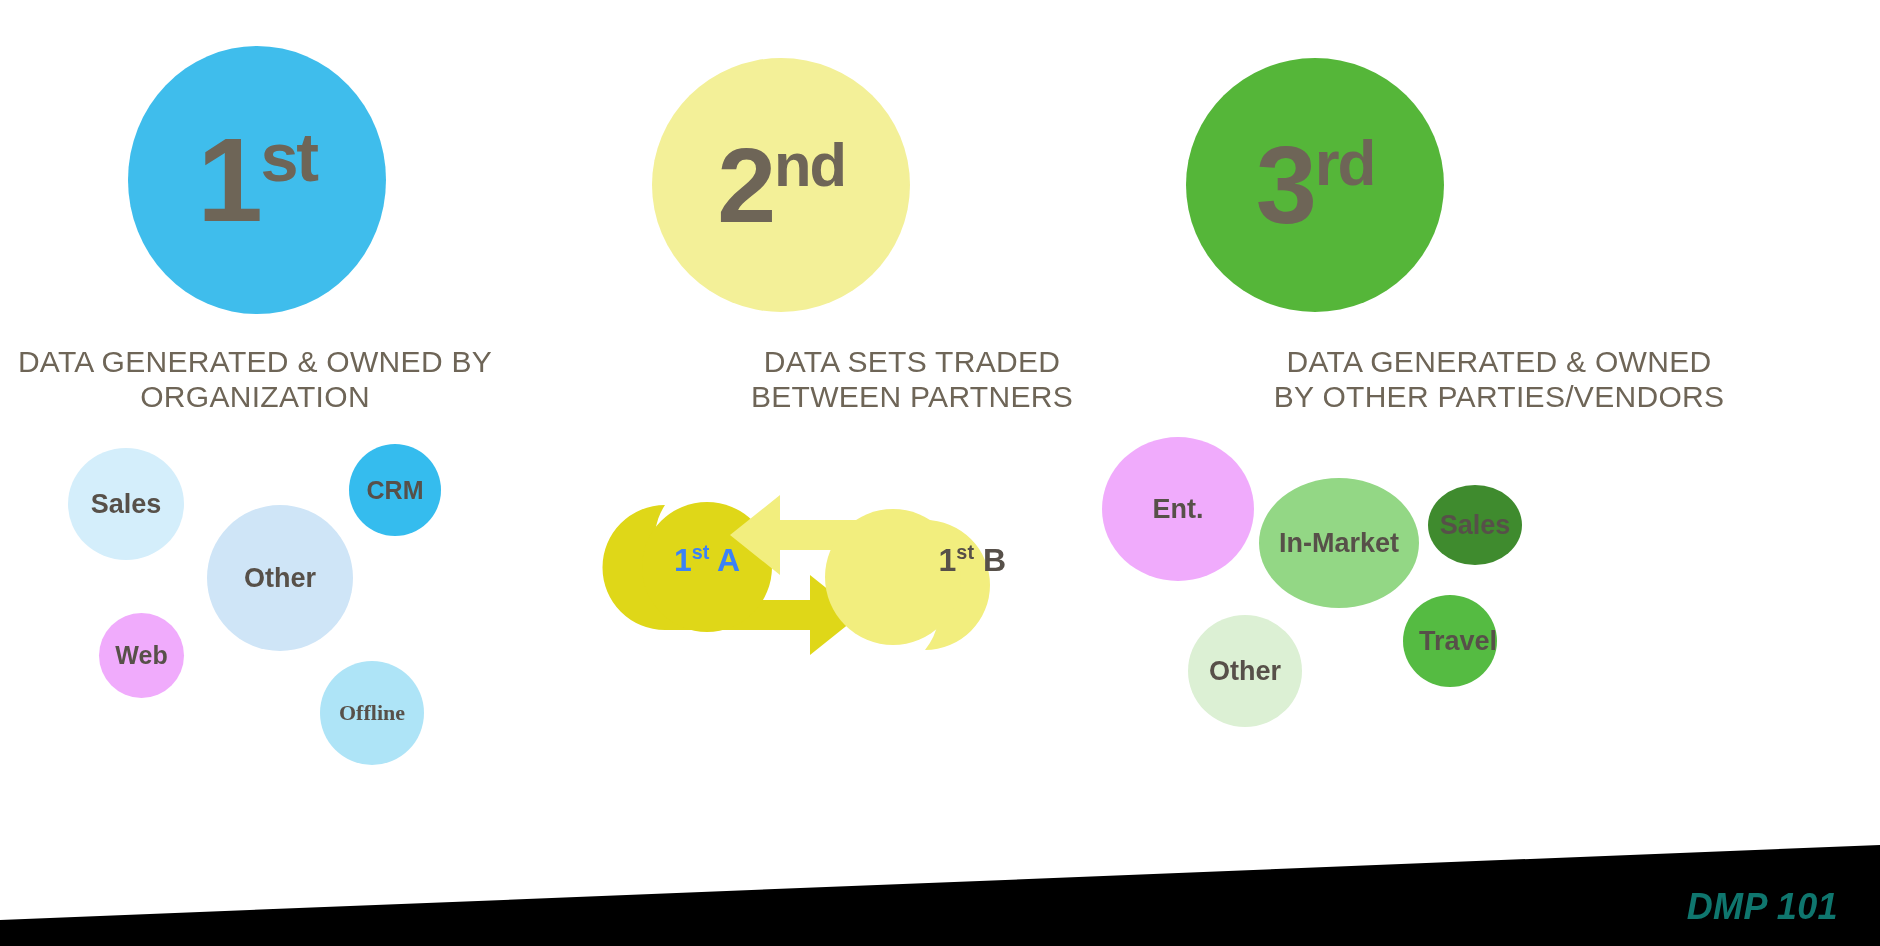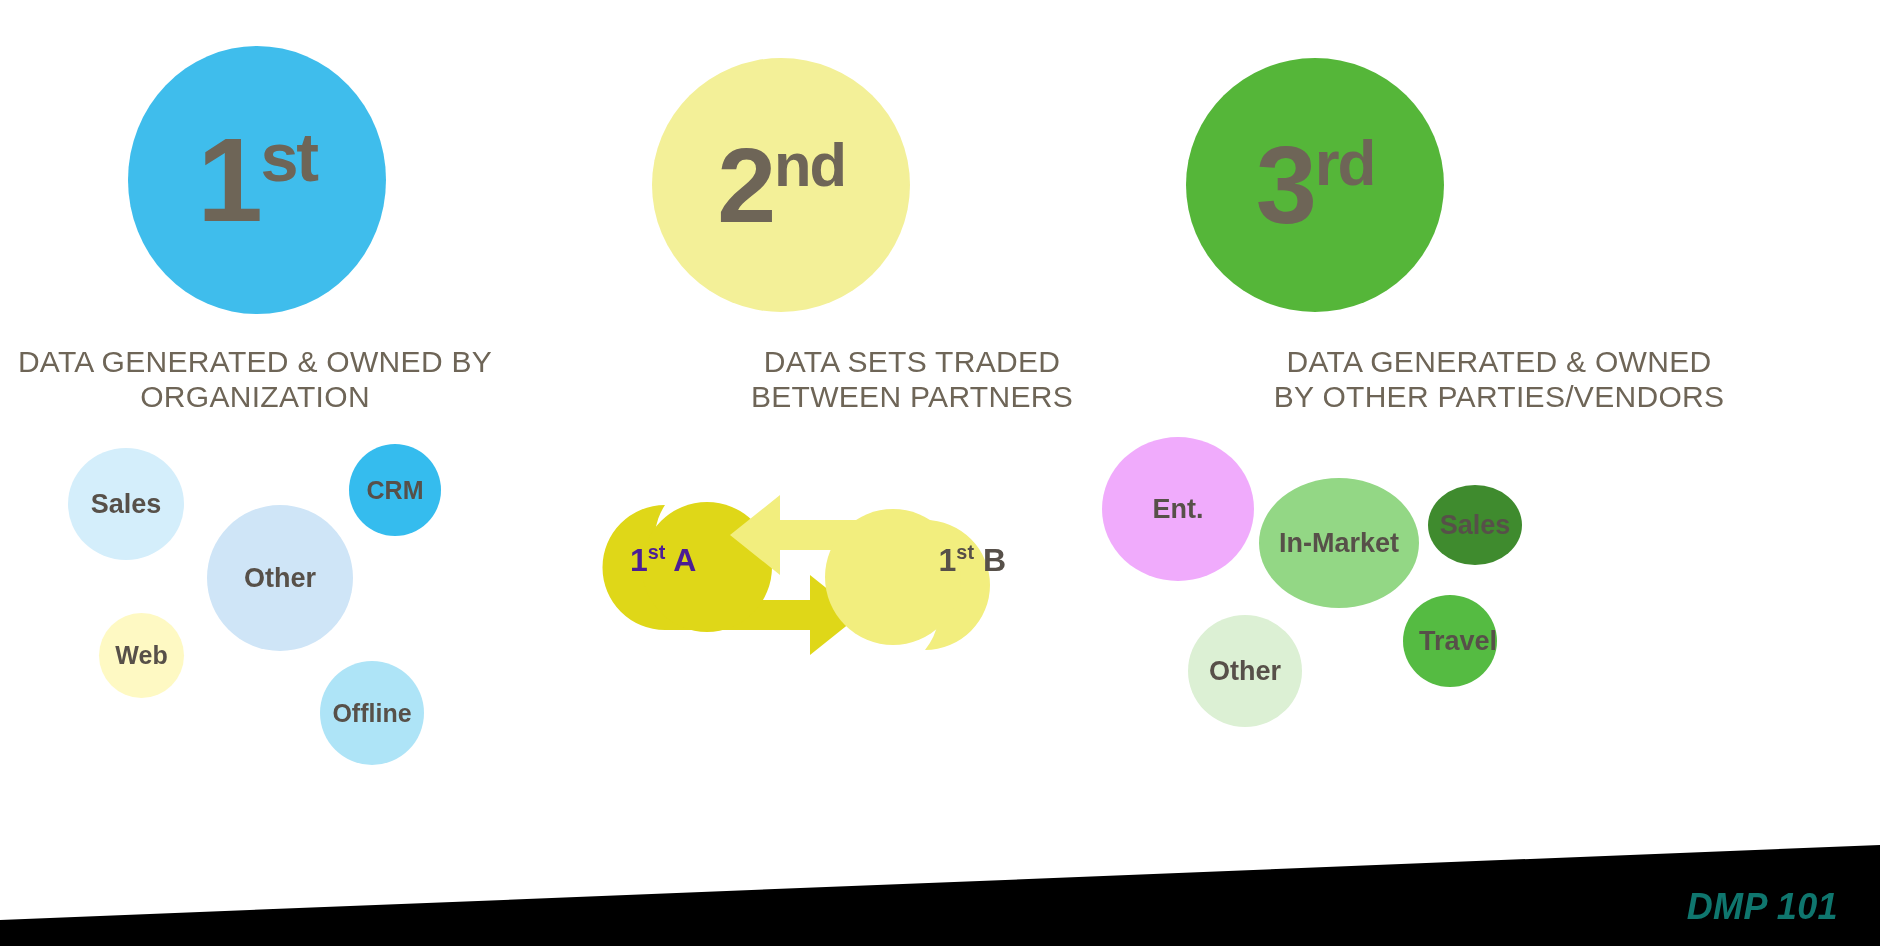--- a/index.html
+++ b/index.html
@@ -118,26 +118,26 @@
     </div>
 
     <div class="bubble" style="left:349px; top:444px; width:92px; height:92px; background:#35bcee;">
       <span style="font-size:25px;">CRM</span>
     </div>
 
     <div class="bubble" style="left:207px; top:505px; width:146px; height:146px; background:#cfe5f7;">
       <span style="font-size:27px;">Other</span>
     </div>
 
-    <div class="bubble" style="left:99px; top:613px; width:85px; height:85px; background:#fef9c3;">
+    <div class="bubble" style="left:99px; top:613px; width:85px; height:85px; background:#f0abfc;">
       <span style="font-size:25px;">Web</span>
     </div>
 
     <div class="bubble" style="left:320px; top:661px; width:104px; height:104px; background:#aee4f7;">
-      <span style="font-size:25px;">Offline</span>
+      <span style="font-size:22px;font-family:Liberation Serif, serif;">Offline</span>
     </div>
   </div>
 
   <div class="col" id="col-second">
 
     <div class="hero-circle" style="left:22px; top:58px; width:258px; height:254px; background:#f3f098;">
       <div class="hero-label" style="font-size:106px;">
         <span>2</span><span class="ord">nd</span>
       </div>
     </div>
@@ -149,21 +149,21 @@
 
     <svg style="position:absolute; left:-35px; top:455px;" width="460" height="230" viewBox="0 0 460 230">
 
       <path fill="#dfd718" d="M 70 50 A 62 62 0 1 0 70 175 L 215 175 L 215 200 L 265 160 L 215 120 L 215 145 L 110 145 A 62 62 0 0 1 70 50 Z"></path>
       <circle cx="112" cy="112" r="65" fill="#dfd718"></circle>
 
       <path fill="#f2ee7e" d="M 330 195 A 62 62 0 1 0 330 65 L 185 65 L 185 40 L 135 80 L 185 120 L 185 95 L 295 95 A 62 62 0 0 1 330 195 Z"></path>
       <circle cx="298" cy="122" r="68" fill="#f2ee7e"></circle>
     </svg>
 
-    <div style="position:absolute; left:0px; top:541px; width:154px; text-align:left; font-size:32px; font-weight:bold; color:#4c1d95; white-space:nowrap;">
+    <div style="position:absolute; left:0px; top:541px; width:154px; text-align:center; font-size:32px; font-weight:bold; color:#3b82f6; white-space:nowrap;">
       <span>1</span><span style="font-size:0.62em; vertical-align:super;">st</span><span> A</span>
     </div>
 
     <div style="position:absolute; left:188px; top:541px; width:188px; text-align:right; font-size:32px; font-weight:bold; color:#575049; white-space:nowrap;">
       <span>1</span><span style="font-size:0.62em; vertical-align:super;">st</span><span> B</span>
     </div>
   </div>
 
   <div class="col" id="col-third">
 

